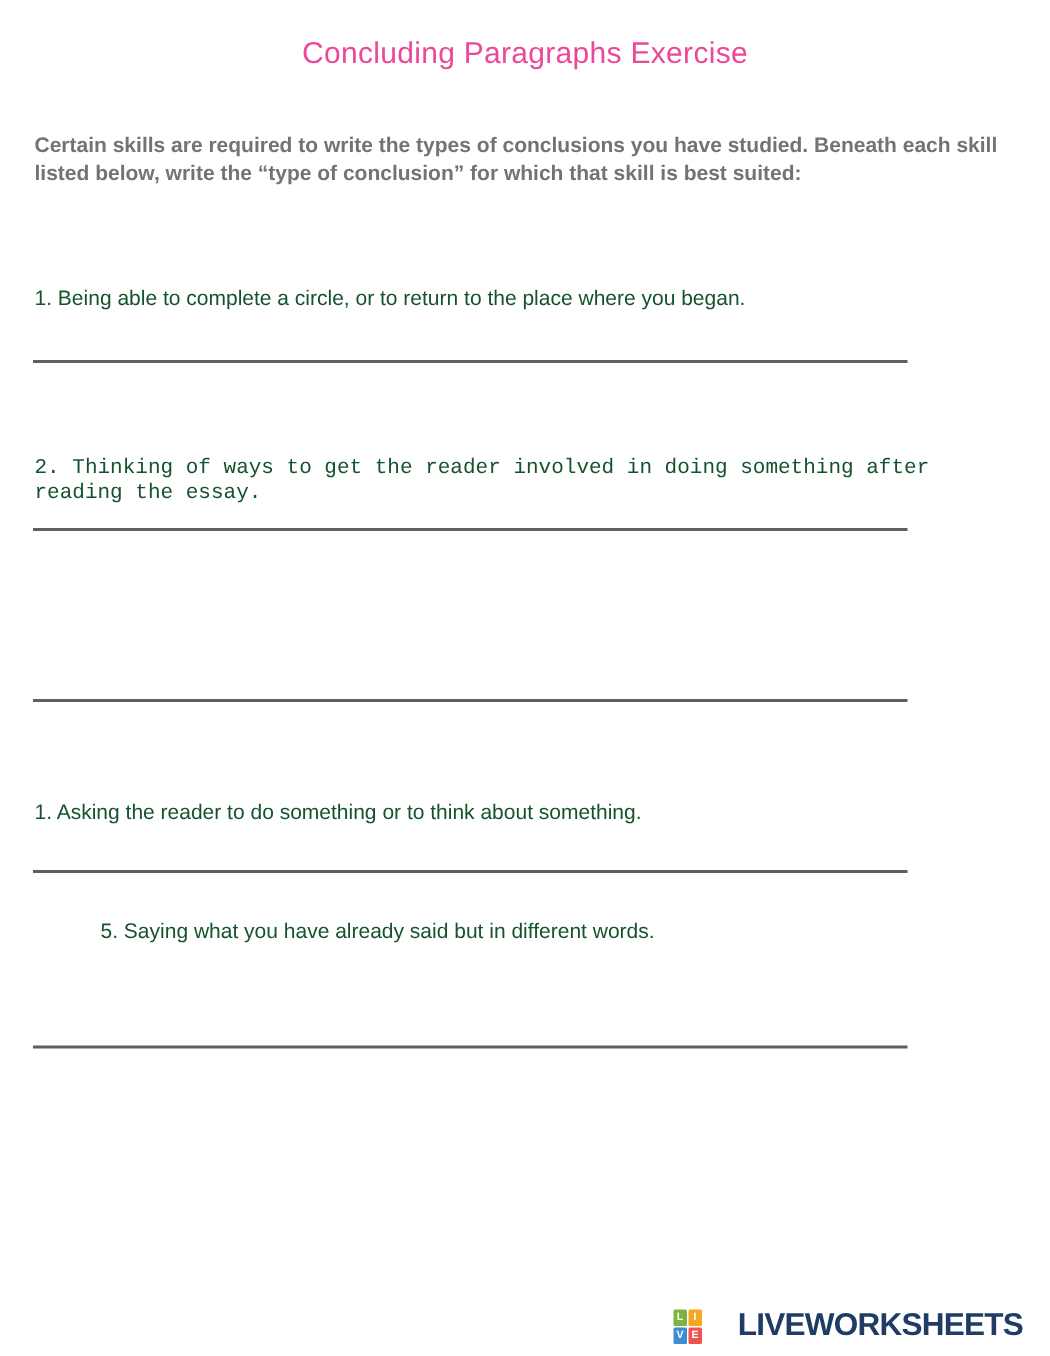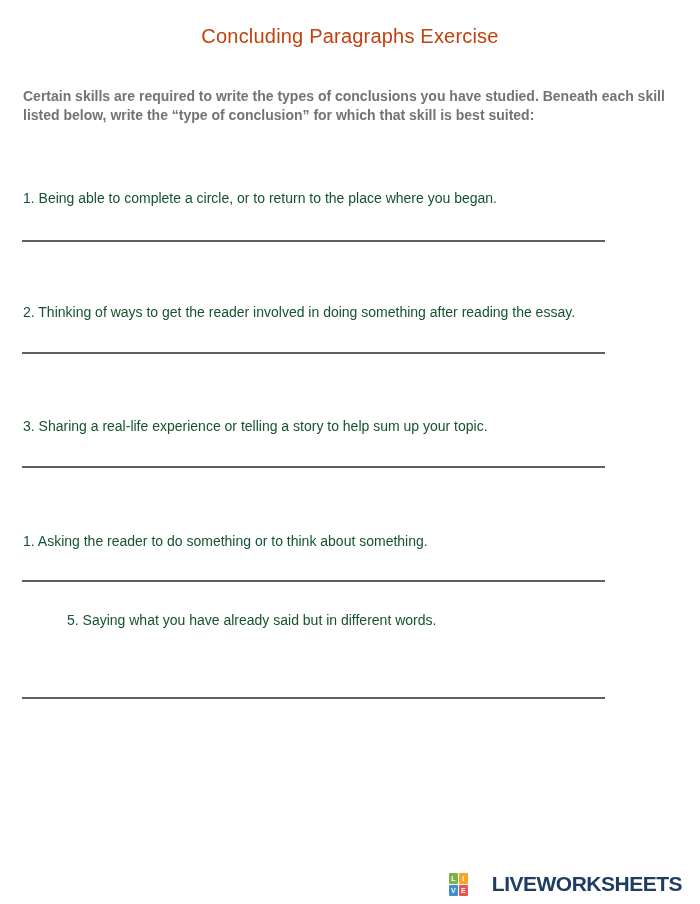--- a/index.html
+++ b/index.html
@@ -18,21 +18,21 @@
   }
   .title {
     position: absolute;
     top: 25px;
     left: 0;
     width: 100%;
     margin: 0;
     text-align: center;
     font-size: 20px;
     font-weight: 400;
-    color: #c2410c;
+    color: #ec4899;
     letter-spacing: 0.2px;
   }
   .instructions {
     position: absolute;
     top: 87px;
     left: 23px;
     width: 645px;
     margin: 0;
     font-size: 14px;
     font-weight: 700;
@@ -44,21 +44,21 @@
     position: absolute;
     left: 23px;
     width: 645px;
     margin: 0;
     font-size: 14px;
     font-weight: 400;
     line-height: 17px;
     color: #14532d;
   }
   .q1 { top: 190px; }
-  .q2 { top: 304px; }
+  .q2 { top: 304px; font-family: Liberation Mono, monospace; }
   .q3 { top: 418px; }
   .q4 { top: 533px; }
   .q5 { top: 612px; margin-left: 44px; }
   .answer-line {
     position: absolute;
     left: 22px;
     width: 583px;
     height: 0;
     border-top: 2px solid #5f5f5f;
   }
@@ -110,21 +110,20 @@
 
   <p class="instructions">Certain skills are required to write the types of conclusions you have studied. Beneath each skill
 listed below, write the “type of conclusion” for which that skill is best suited:</p>
 
   <p class="question q1">1. Being able to complete a circle, or to return to the place where you began.</p>
   <div class="answer-line l1"></div>
 
   <p class="question q2">2. Thinking of ways to get the reader involved in doing something after reading the essay.</p>
   <div class="answer-line l2"></div>
 
-  <p class="question q3">3. Sharing a real-life experience or telling a story to help sum up your topic.</p>
   <div class="answer-line l3"></div>
 
   <p class="question q4">1. Asking the reader to do something or to think about something.</p>
   <div class="answer-line l4"></div>
 
   <p class="question q5">5. Saying what you have already said but in different words.</p>
   <div class="answer-line l5"></div>
 
   <div class="footer">
     <div class="logo-grid">

